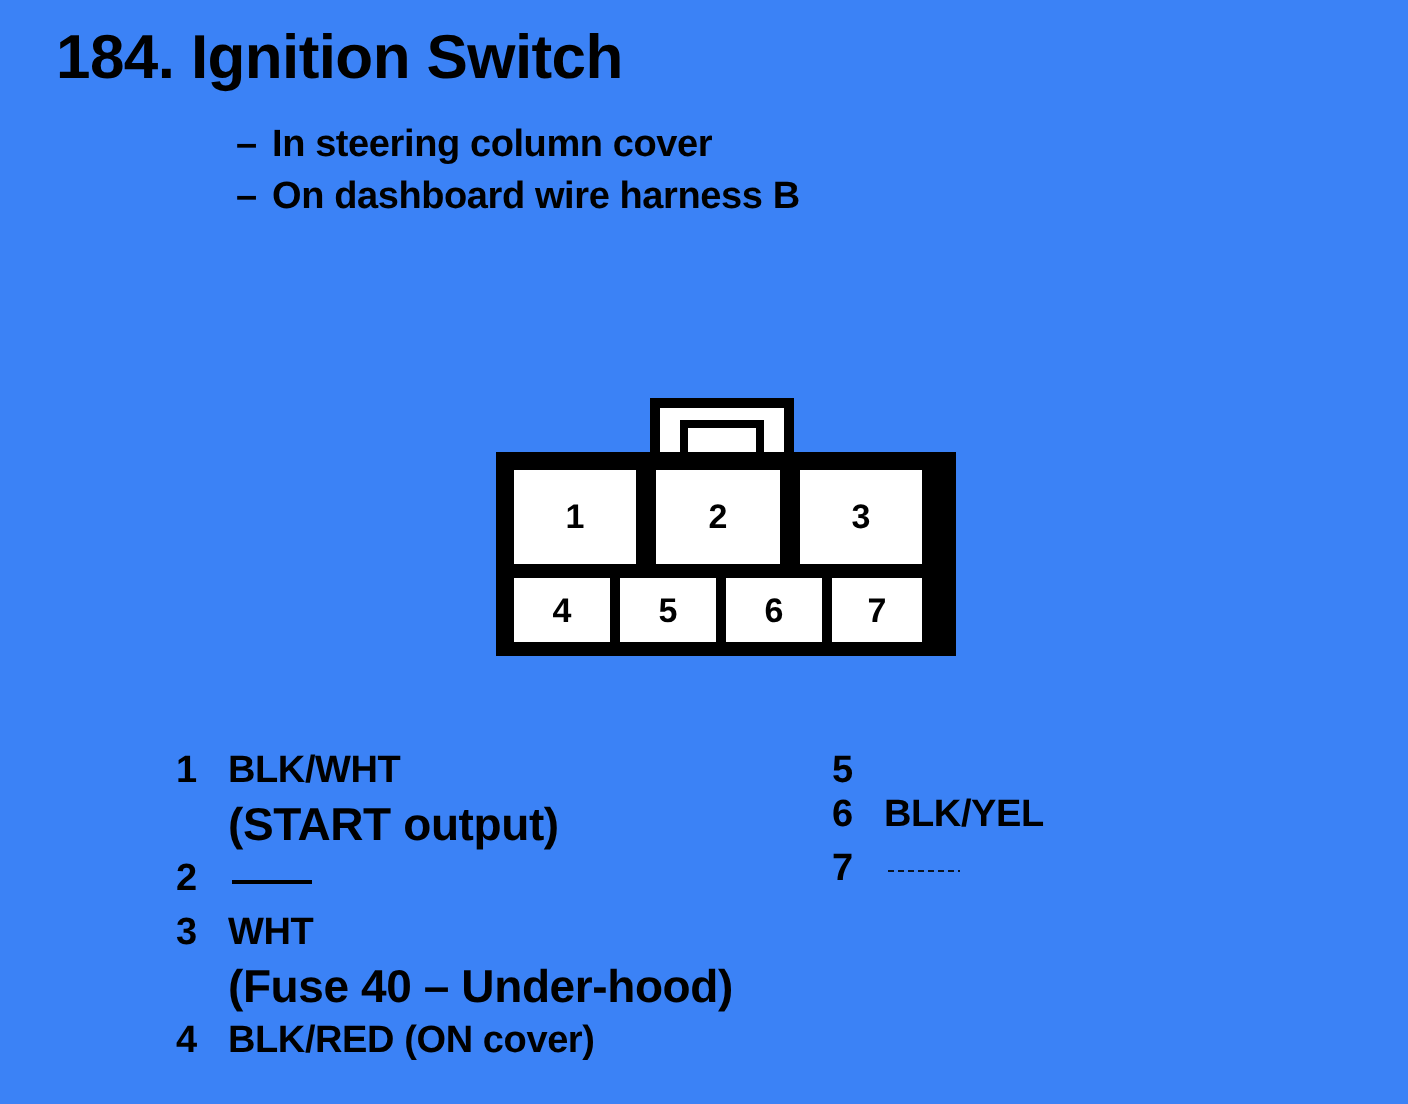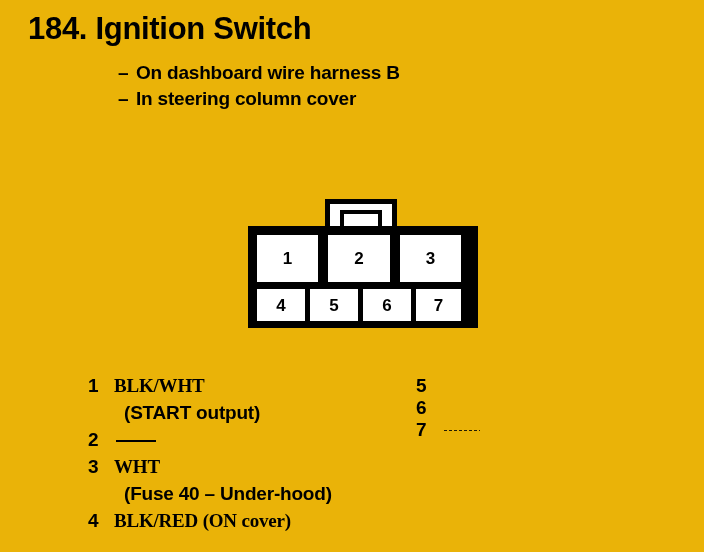--- a/index.html
+++ b/index.html
@@ -10,21 +10,21 @@
   }
   body {
     font-family: "Liberation Sans", sans-serif;
     color: #000000;
     -webkit-font-smoothing: none;
   }
   #page {
     position: relative;
     width: 704px;
     height: 552px;
-    background: #eab308;
+    background: #3b82f6;
     overflow: hidden;
   }
 
   
   .page-title {
     position: absolute;
     left: 28px;
     top: 9px;
     font-size: 31px;
     font-weight: bold;
@@ -132,25 +132,24 @@
     font-weight: bold;
     line-height: 27px;
   }
   .legend-text {
     margin-left: 26px;
     font-size: 19px;
     font-weight: bold;
     line-height: 27px;
     letter-spacing: -0.2px;
     white-space: nowrap;
-    font-family: Liberation Serif, serif;
   }
   .legend-sub {
-    margin-left: 36px;
-    font-size: 19px;
+    margin-left: 26px;
+    font-size: 23px;
     font-weight: bold;
     line-height: 27px;
     letter-spacing: -0.2px;
     white-space: nowrap;
   }
   .legend-blank {
     margin-left: 26px;
     display: block;
     height: 27px;
     position: relative;
@@ -174,24 +173,24 @@
 </style>
 </head>
 <body>
 
 <div id="page">
 
   <div class="page-title">184. Ignition Switch</div>
 
   <div class="notes">
     <div class="note-line">
+      <span class="note-dash">–</span><span>In steering column cover</span>
+    </div>
+    <div class="note-line">
       <span class="note-dash">–</span><span>On dashboard wire harness B</span>
-    </div>
-    <div class="note-line">
-      <span class="note-dash">–</span><span>In steering column cover</span>
     </div>
   </div>
 
   <div class="connector">
 
     <div class="latch-outer"></div>
     <div class="latch-inner"></div>
 
     <div class="shell">
 
@@ -235,20 +234,21 @@
     </div>
 
     <div class="legend-col right">
 
       <div class="legend-item">
         <span class="legend-num">5</span>
       </div>
 
       <div class="legend-item">
         <span class="legend-num">6</span>
+        <div class="legend-text">BLK/YEL</div>
       </div>
 
       <div class="legend-item">
         <span class="legend-num">7</span>
         <span class="legend-blank faint"></span>
       </div>
 
     </div>
   </div>
 

